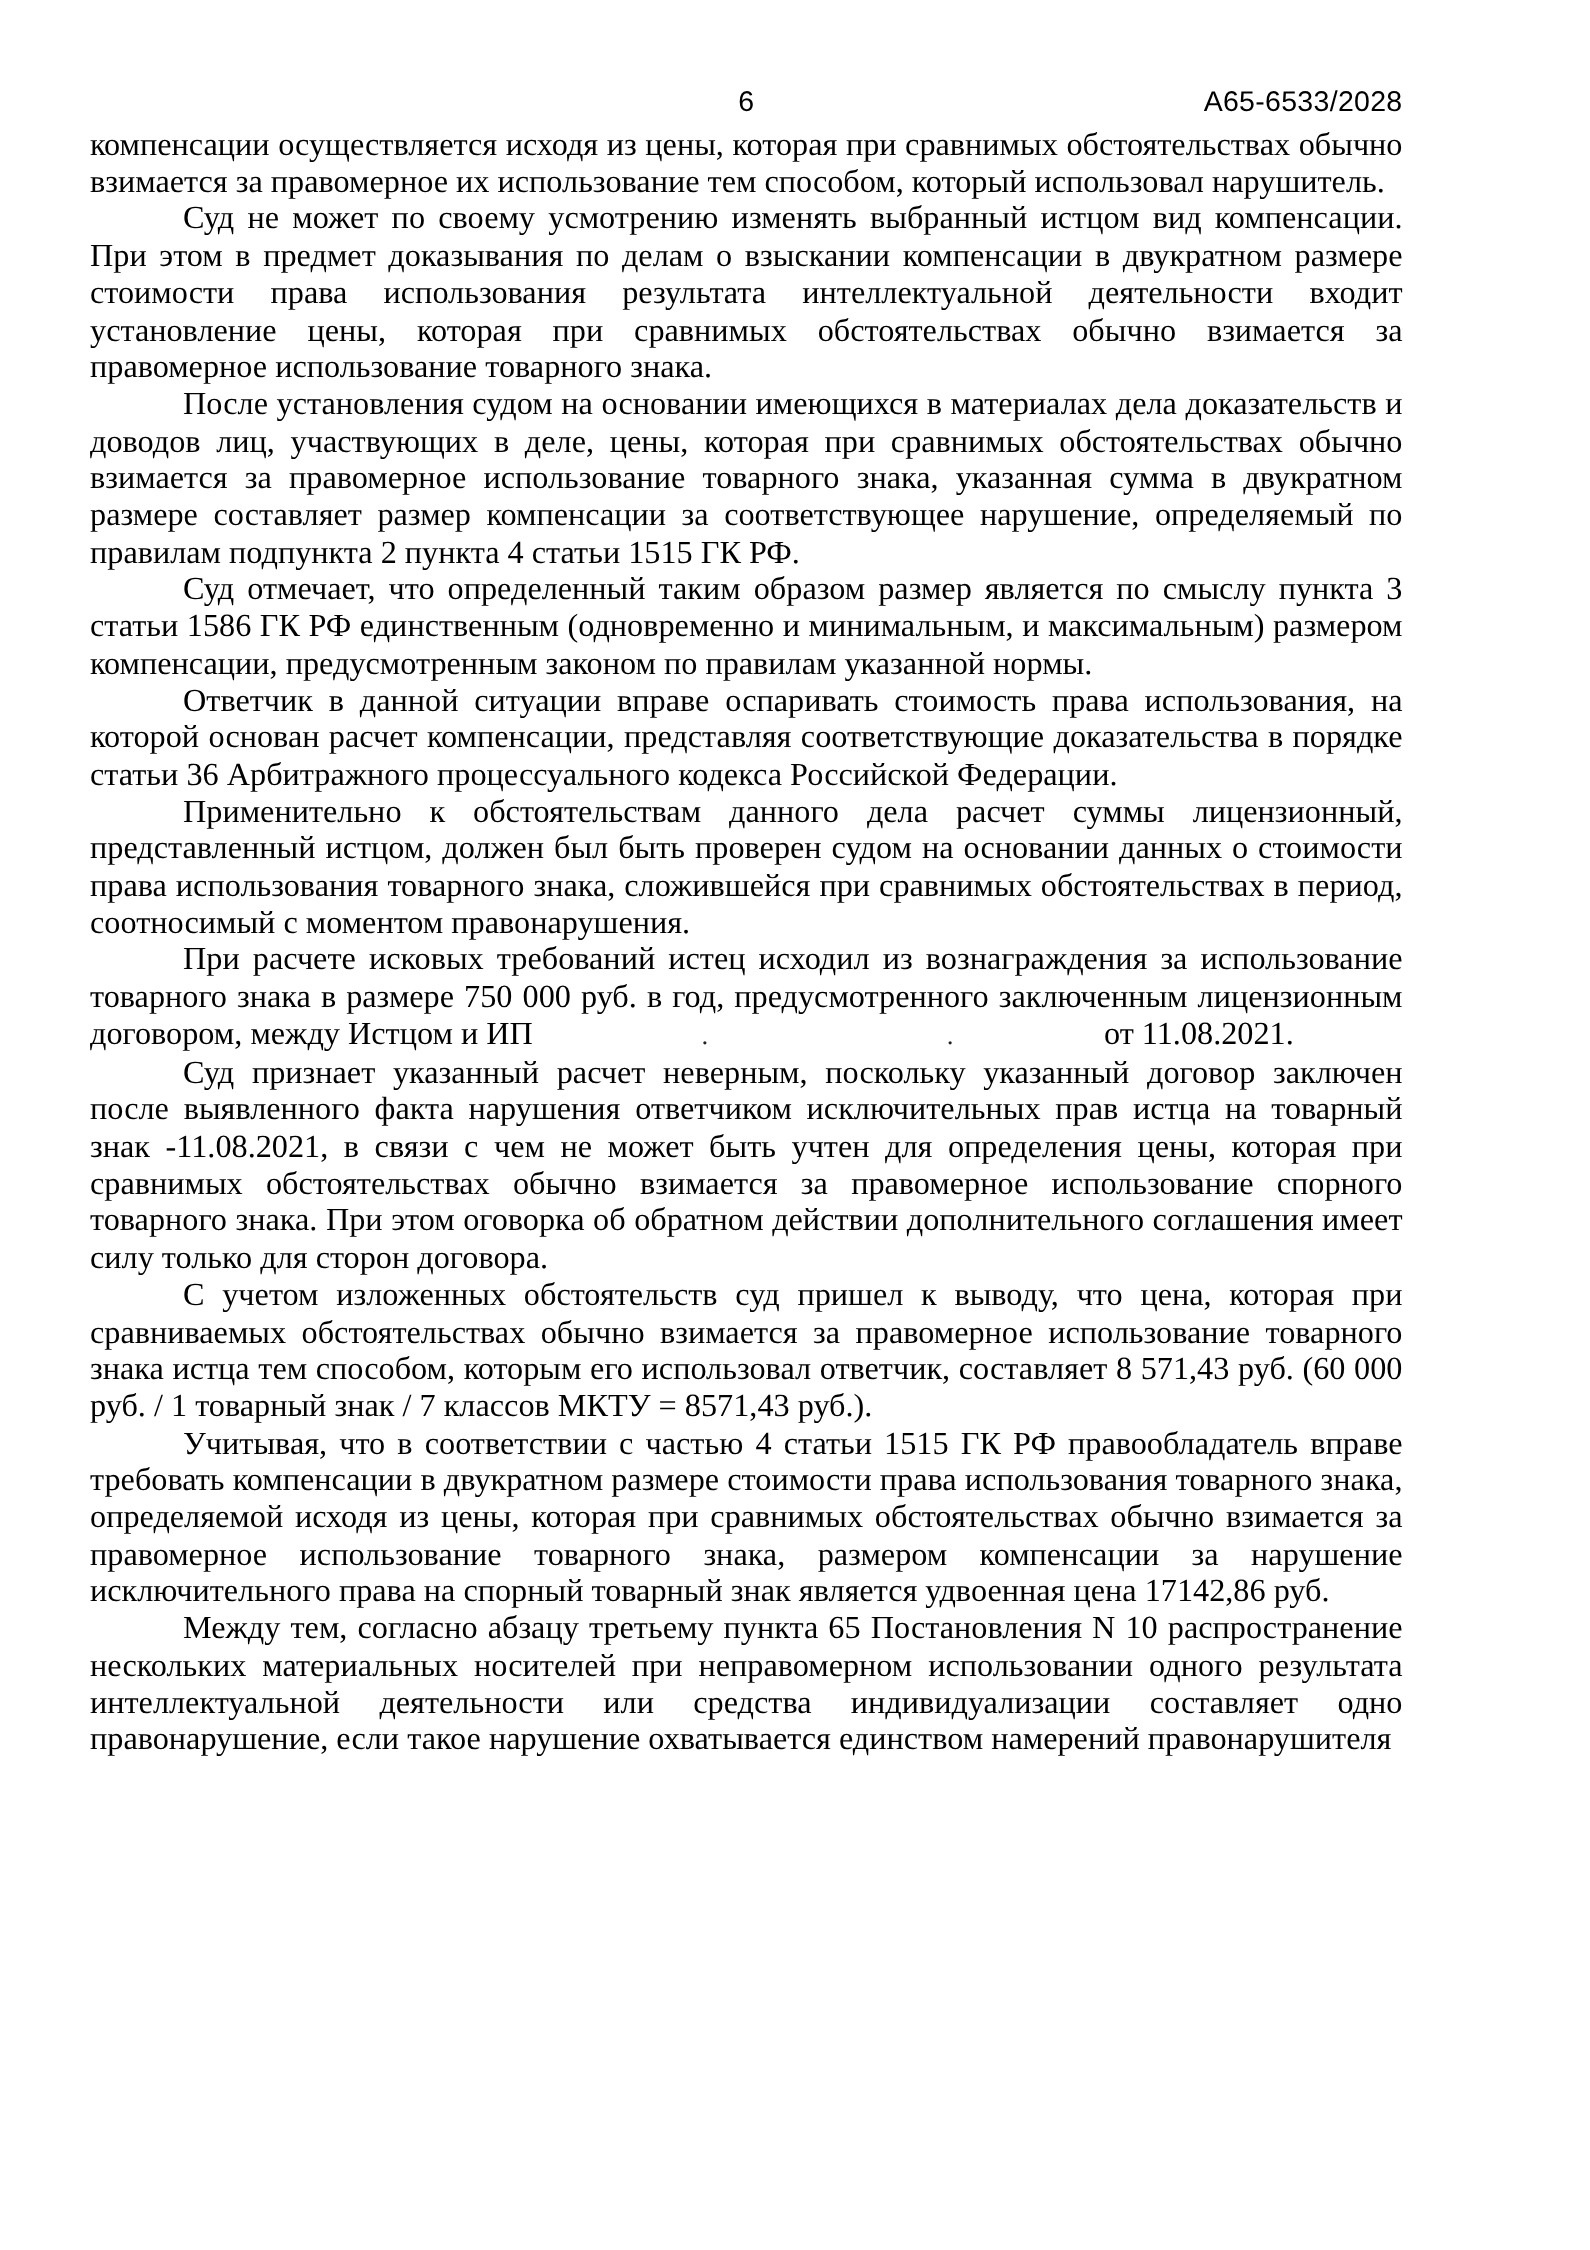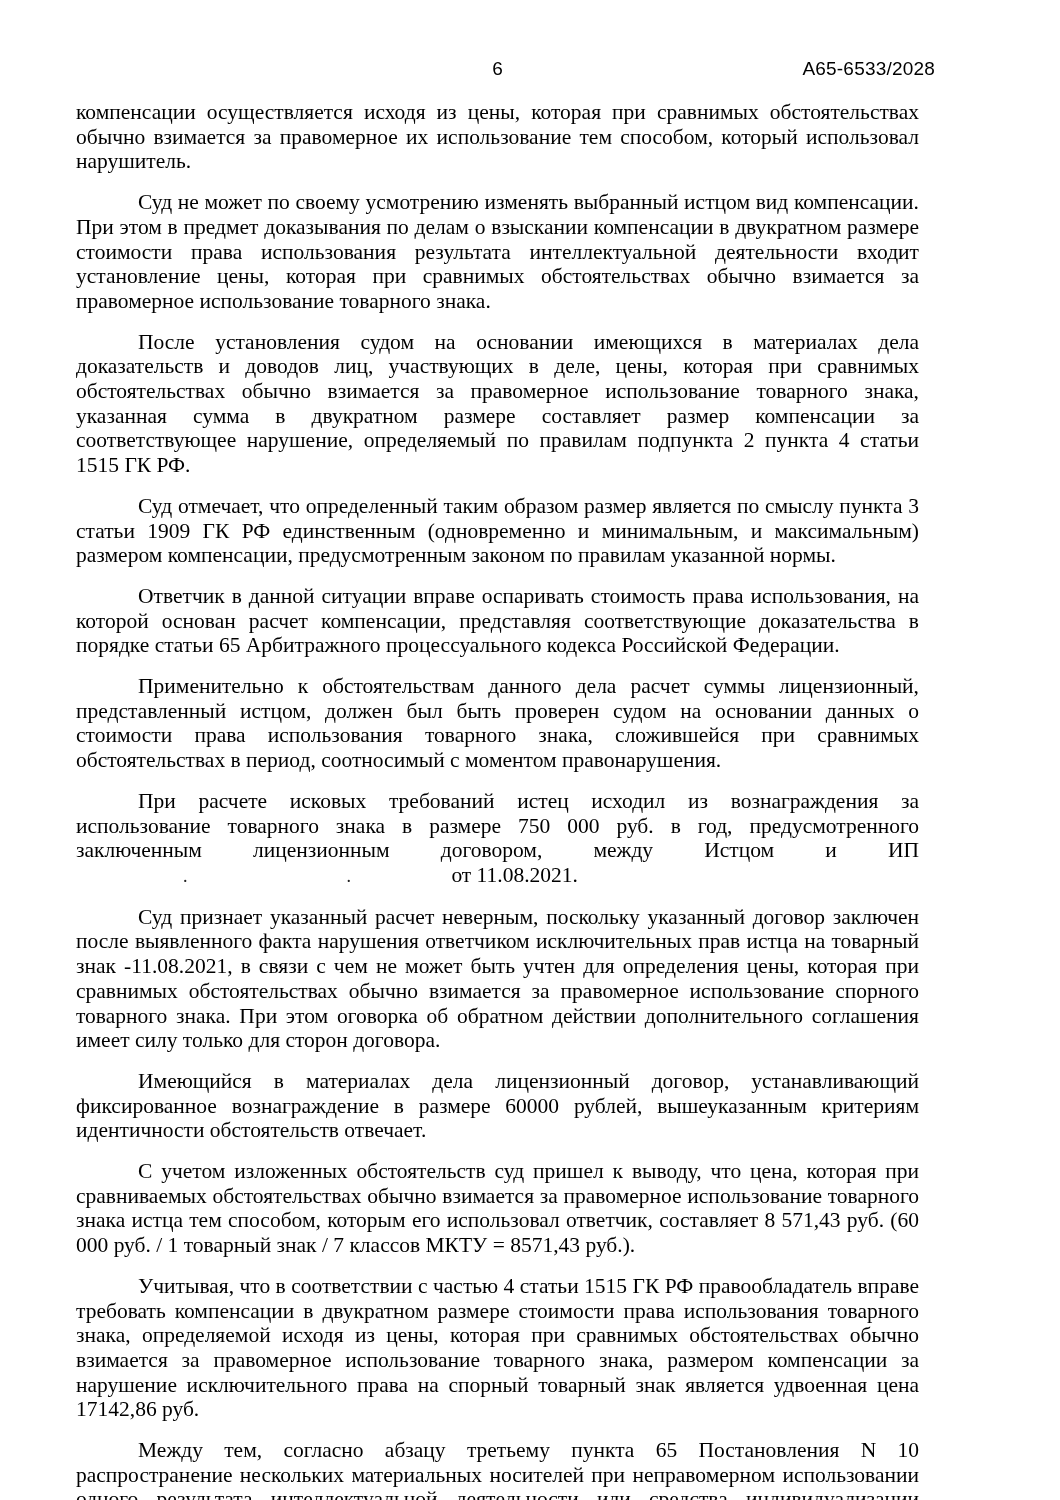--- a/index.html
+++ b/index.html
@@ -43,21 +43,21 @@
     top: 84px;
     left: 60px;
     width: 875px;
     font-family: "Liberation Serif", serif;
     font-size: 21.5px;
     line-height: 24.7px;
     text-align: justify;
     color: #000000;
   }
   .doc-body p.para {
-    margin: 16px;
+    margin: 0;
     padding: 0;
     text-indent: 62px;
   }
   .doc-body p.para.no-indent {
     text-indent: 0;
   }
   .redaction-gap {
     display: inline-flex;
     width: 370px;
     box-sizing: border-box;
@@ -75,26 +75,25 @@
 
 <div class="page">
   <div class="page-header">
     <span class="page-number">6</span>
     <span class="case-number">А65-6533/2028</span>
   </div>
   <div class="doc-body">
       <p class="para no-indent">компенсации осуществляется исходя из цены, которая при сравнимых обстоятельствах обычно взимается за правомерное их использование тем способом, который использовал нарушитель.</p>
       <p class="para">Суд не может по своему усмотрению изменять выбранный истцом вид компенсации. При этом в предмет доказывания по делам о взыскании компенсации в двукратном размере стоимости права использования результата интеллектуальной деятельности входит установление цены, которая при сравнимых обстоятельствах обычно взимается за правомерное использование товарного знака.</p>
       <p class="para">После установления судом на основании имеющихся в материалах дела доказательств и доводов лиц, участвующих в деле, цены, которая при сравнимых обстоятельствах обычно взимается за правомерное использование товарного знака, указанная сумма в двукратном размере составляет размер компенсации за соответствующее нарушение, определяемый по правилам подпункта 2 пункта 4 статьи 1515 ГК РФ.</p>
-      <p class="para">Суд отмечает, что определенный таким образом размер является по смыслу пункта 3 статьи 1909 ГК РФ единственным (одновременно и минимальным, и максимальным) размером компенсации, предусмотренным законом по правилам указанной нормы.</p>
-      <p class="para">Ответчик в данной ситуации вправе оспаривать стоимость права использования, на которой основан расчет компенсации, представляя соответствующие доказательства в порядке статьи 65 Арбитражного процессуального кодекса Российской Федерации.</p>
+      <p class="para">Суд отмечает, что определенный таким образом размер является по смыслу пункта 3 статьи 1586 ГК РФ единственным (одновременно и минимальным, и максимальным) размером компенсации, предусмотренным законом по правилам указанной нормы.</p>
+      <p class="para">Ответчик в данной ситуации вправе оспаривать стоимость права использования, на которой основан расчет компенсации, представляя соответствующие доказательства в порядке статьи 36 Арбитражного процессуального кодекса Российской Федерации.</p>
       <p class="para">Применительно к обстоятельствам данного дела расчет суммы лицензионный, представленный истцом, должен был быть проверен судом на основании данных о стоимости права использования товарного знака, сложившейся при сравнимых обстоятельствах в период, соотносимый с моментом правонарушения.</p>
       <p class="para">При расчете исковых требований истец исходил из вознаграждения за использование товарного знака в размере 750 000 руб. в год, предусмотренного заключенным лицензионным договором, между Истцом и ИП <span class="redaction-gap">
           <span class="redaction-dot">.</span>
           <span class="redaction-dot">.</span>
         </span> от 11.08.2021.</p>
       <p class="para">Суд признает указанный расчет неверным, поскольку указанный договор заключен после выявленного факта нарушения ответчиком исключительных прав истца на товарный знак -11.08.2021, в связи с чем не может быть учтен для определения цены, которая при сравнимых обстоятельствах обычно взимается за правомерное использование спорного товарного знака. При этом оговорка об обратном действии дополнительного соглашения имеет силу только для сторон договора.</p>
-      <p class="para">Имеющийся в материалах дела лицензионный договор, устанавливающий фиксированное вознаграждение в размере 60000 рублей, вышеуказанным критериям идентичности обстоятельств отвечает.</p>
       <p class="para">С учетом изложенных обстоятельств суд пришел к выводу, что цена, которая при сравниваемых обстоятельствах обычно взимается за правомерное использование товарного знака истца тем способом, которым его использовал ответчик, составляет 8 571,43 руб. (60 000 руб. / 1 товарный знак / 7 классов МКТУ = 8571,43 руб.).</p>
       <p class="para">Учитывая, что в соответствии с частью 4 статьи 1515 ГК РФ правообладатель вправе требовать компенсации в двукратном размере стоимости права использования товарного знака, определяемой исходя из цены, которая при сравнимых обстоятельствах обычно взимается за правомерное использование товарного знака, размером компенсации за нарушение исключительного права на спорный товарный знак является удвоенная цена 17142,86 руб.</p>
       <p class="para">Между тем, согласно абзацу третьему пункта 65 Постановления N 10 распространение нескольких материальных носителей при неправомерном использовании одного результата интеллектуальной деятельности или средства индивидуализации составляет одно правонарушение, если такое нарушение охватывается единством намерений правонарушителя</p>
     </div>
 </div>
 
 </body></html>

